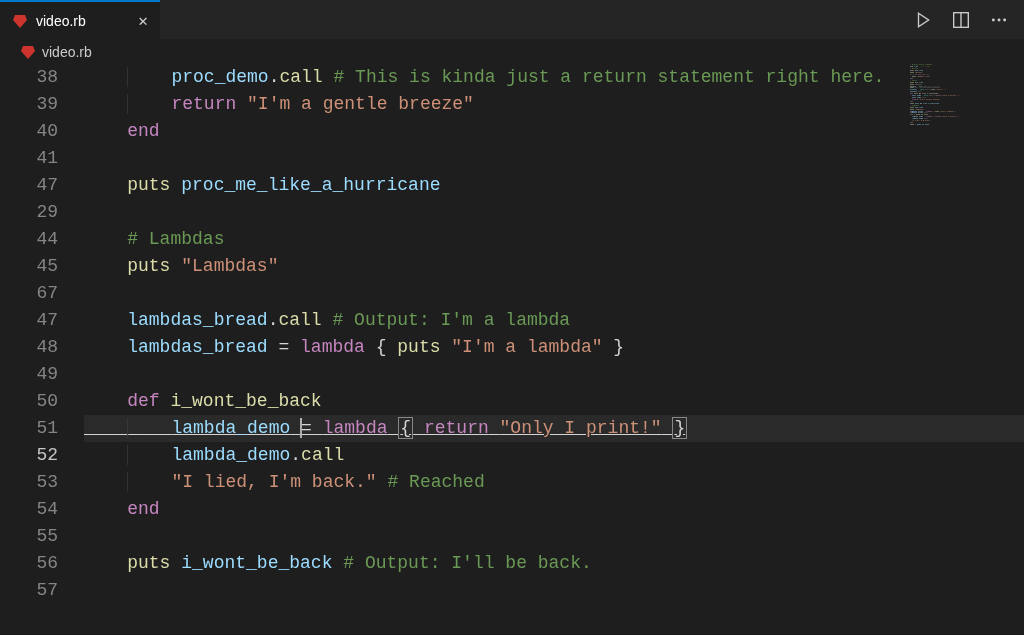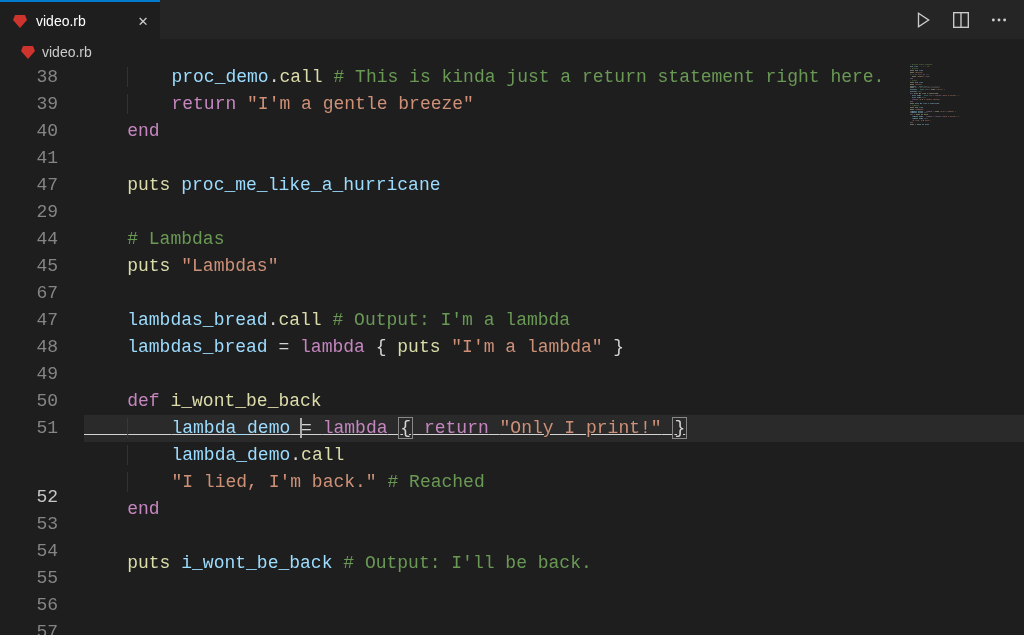--- a/index.html
+++ b/index.html
@@ -106,21 +106,20 @@
       line-height: 27px;
       user-select: none;
     }
     
     .line-number {
       height: 27px;
     }
     
     .line-number.active {
       color: #c6c6c6;
-      margin-top: 42px;
     }
     
     .code-lines {
       flex: 1;
       font-size: 18px;
       line-height: 27px;
     }
     
     .code-line {
       height: 27px;

